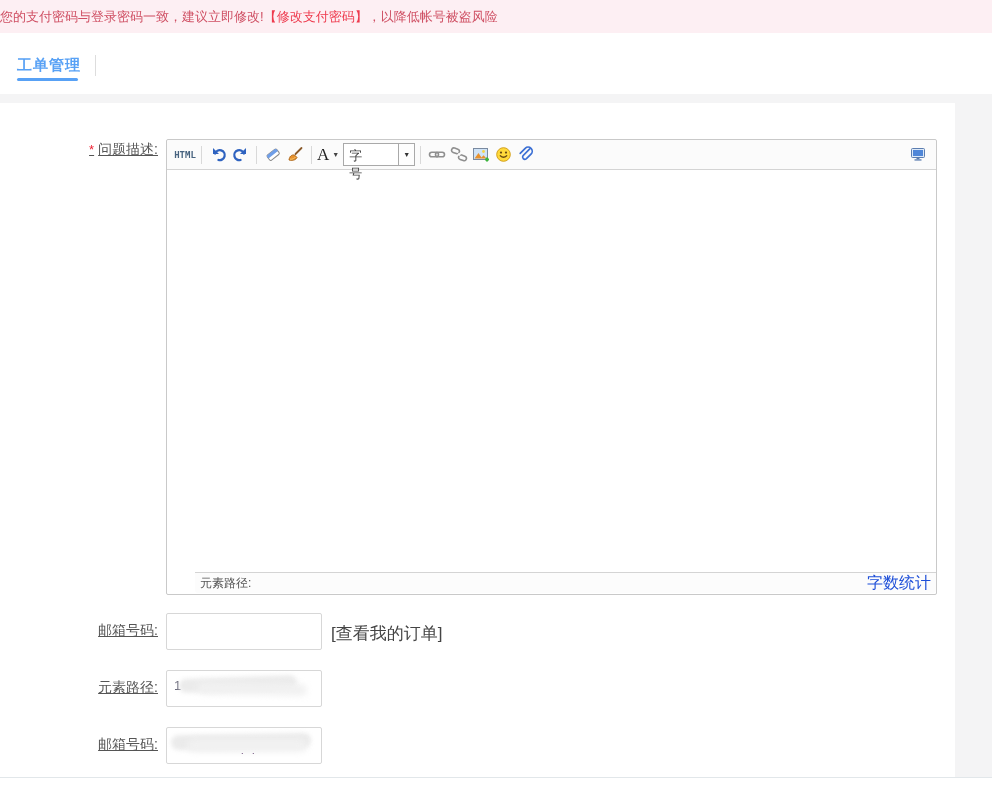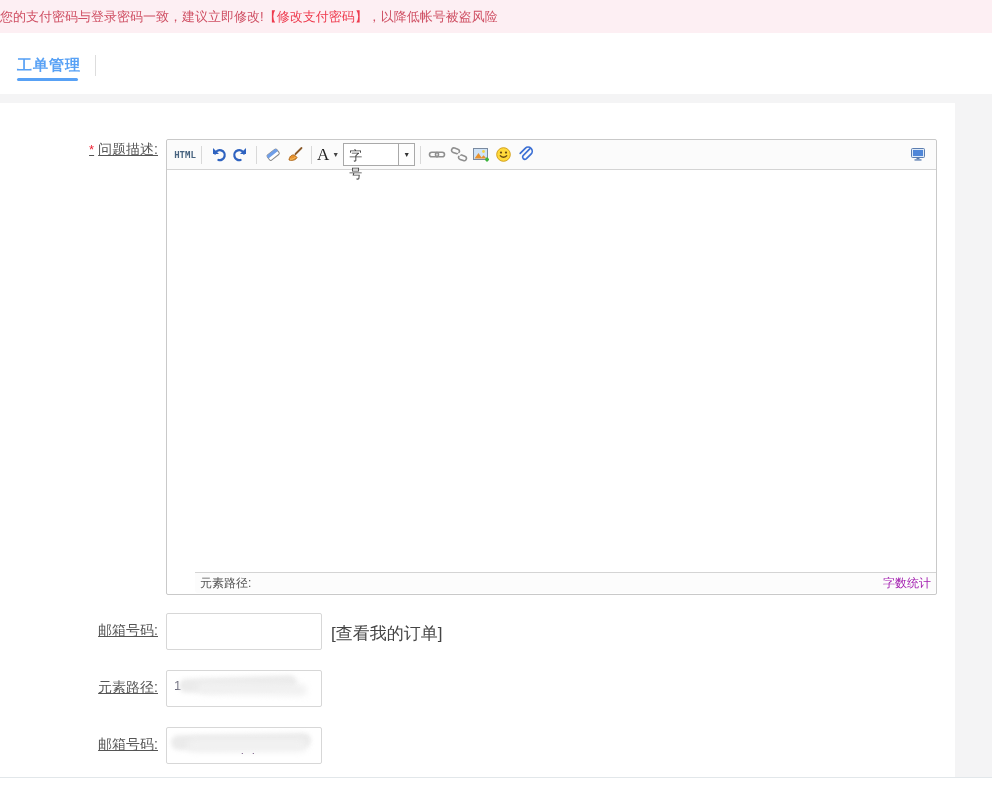--- a/index.html
+++ b/index.html
@@ -49,21 +49,21 @@
     border:1px solid #a9a9a9; background:#fff; margin-left:4px; cursor:pointer;gap:29px; }
   .combo-text { flex:1; font-size:13px; color:#444; padding:3px 0 0 5px; }
   .combo-arrow { width:16px; border-left:1px solid #a9a9a9; display:flex;
     align-items:center; justify-content:center; font-size:7px; color:#333; background:#fdfdfd; }
   .tb-spacer { flex:1; }
   .ed-body { height:402px; background:#fff; cursor:text; }
   .ed-status { height:21px; border-top:1px solid #d4d4d4; background:#fcfcfc;
     display:flex; align-items:center; justify-content:space-between;
     padding:0 5px; border-radius:0 0 3px 3px;margin-left:28px; }
   .ed-path { font-size:12px; color:#555; }
-  .ed-count { font-size:12px; color:#a21caf; }
+  .ed-count { font-size:16px; color:#1d4ed8; }
 
   
   .txt-input { position:absolute; left:166px; width:156px; height:37px;
     border:1px solid #d7d7d7; border-radius:2px; background:#fff;
     font-size:14px; color:#333; padding:0 8px; }
   .fake-input { position:absolute; left:166px; width:156px; height:37px;
     border:1px solid #d7d7d7; border-radius:2px; background:#fff; overflow:hidden; }
   .order-link { position:absolute; left:331px; font-size:17px; color:#444; cursor:pointer; }
 
   .blur-blob { position:absolute; background:#ebebeb; border-radius:8px; filter:blur(2px); }

